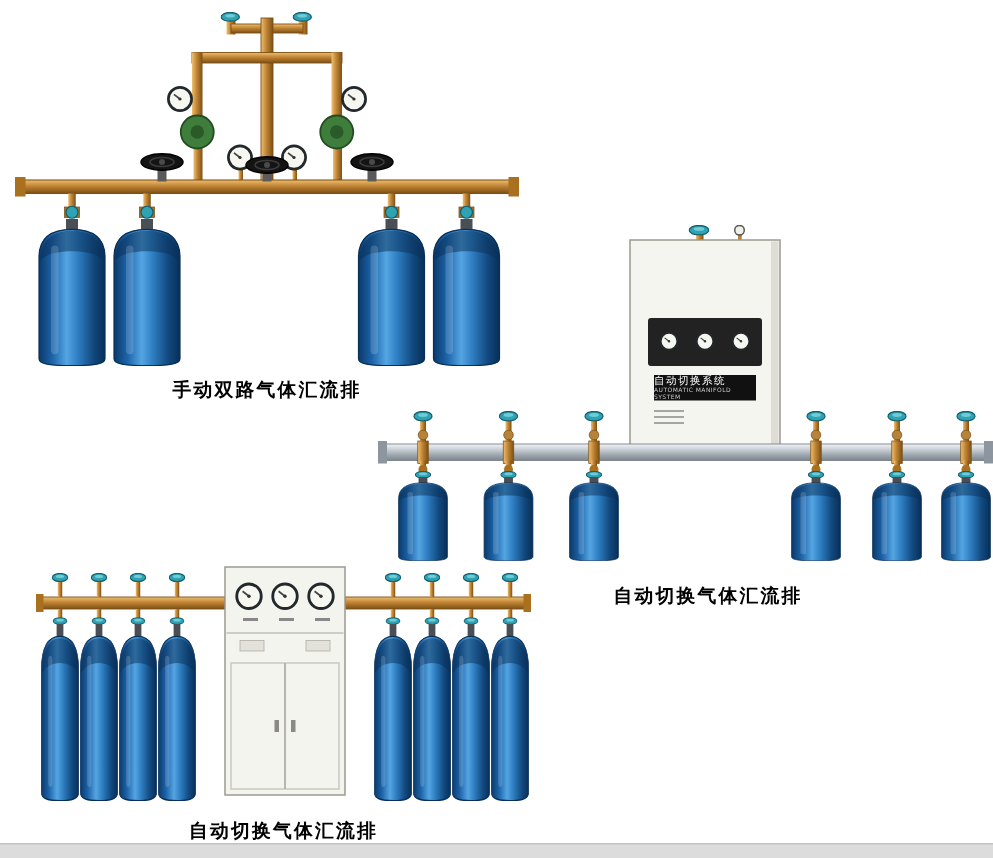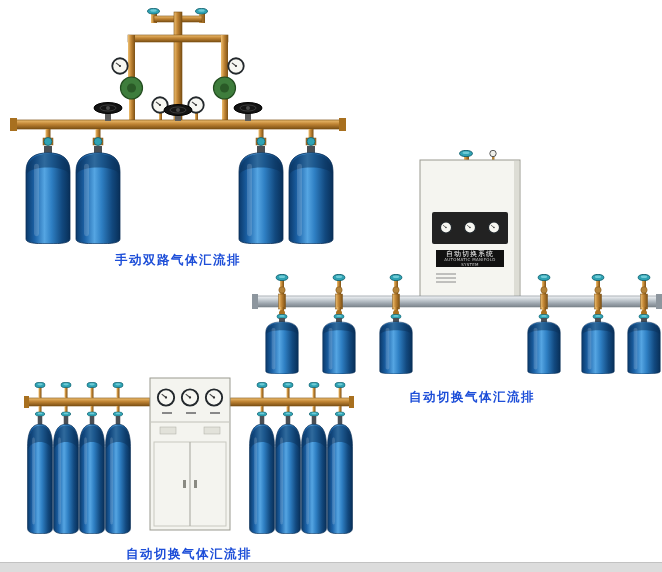--- a/index.html
+++ b/index.html
@@ -2,25 +2,25 @@
 <html><head>
 <meta charset="utf-8">
 <style>
   html,body{margin:0;padding:0;background:#fff;}
   .stage{position:relative;width:662px;height:572px;background:#ffffff;overflow:hidden;
          font-family:"DejaVu Sans","Liberation Sans",sans-serif;}
   .fig{position:absolute;margin:0;padding:0;}
   .fig1{left:8px;top:8px;width:340px;}
   .fig2{left:252px;top:150px;width:410px;}
   .fig3{left:24px;top:372px;width:330px;}
-  .caption{display:block;text-align:center;font-size:12.5px;font-weight:bold;color:#1d4ed8;
+  .caption{display:block;text-align:center;font-size:12.5px;font-weight:bold;color:#000000;
            letter-spacing:1.5px;margin-top:4px;white-space:nowrap;}
   .fig2 .caption{margin-top:9px;padding-left:30px;}
   .cab-label{position:absolute;left:184px;top:100px;width:68px;height:17px;color:#ffffff;
-             text-align:center;line-height:1.15;overflow:hidden;}
+             line-height:1.15;overflow:hidden;}
   .cab-l1{font-size:7px;letter-spacing:1px;}
   .cab-l2{font-size:4px;color:#c9c9c9;letter-spacing:0.3px;}
   .bottom-strip{position:absolute;left:0;top:562px;width:662px;height:10px;background:#dcdcdc;
                 border-top:1px solid #c2c2c2;}
   svg{display:block;}
 </style>
 </head>
 <body>
 
 <div class="stage">

